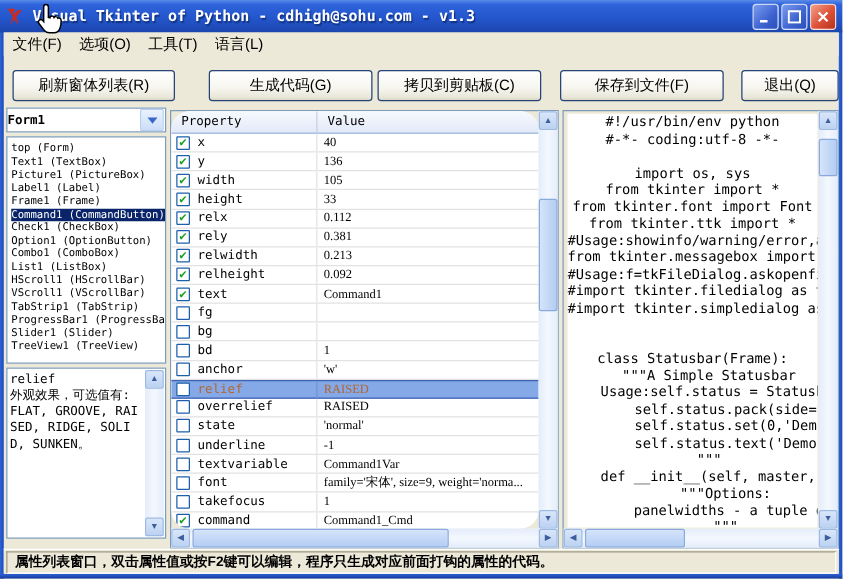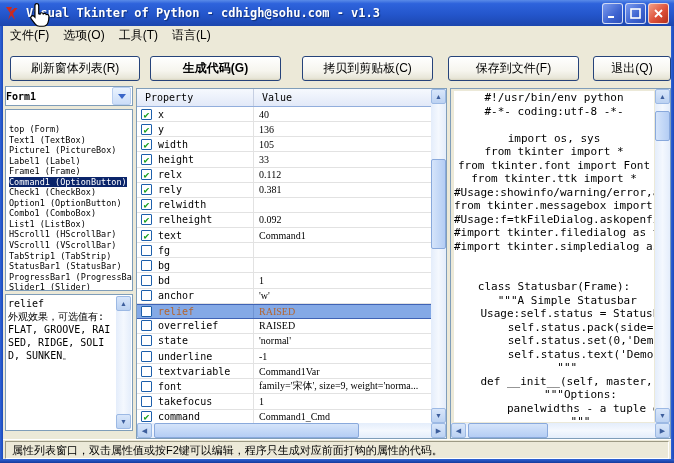--- a/index.html
+++ b/index.html
@@ -42,21 +42,21 @@
   
   .combo{left:5px;top:86px;width:128px;height:20px;display:flex;align-items:center;font-size:10px;
     font-family:"DejaVu Sans Mono","Liberation Mono",monospace;}
   .combo-text{padding-left:0;flex:1;font-weight:bold;}
   .combo-btn{width:17px;height:16px;margin-right:1px;border:1px solid #B8CEF0;border-radius:2px;
     background:linear-gradient(180deg,#EAF3FE,#CBDDF8);display:flex;align-items:center;justify-content:center;}
   .tri-down{width:0;height:0;border-left:4px solid transparent;border-right:4px solid transparent;
     border-top:5px solid #3A66C8;}
 
   .widget-list{left:5px;top:109px;width:128px;height:182px;overflow:hidden;
-    font-family:"DejaVu Sans Mono","Liberation Mono",monospace;font-size:8.5px;padding-top:14px;}
+    font-family:"DejaVu Sans Mono","Liberation Mono",monospace;font-size:8.5px;padding-top:4px;}
   .widget-item{height:10.55px;line-height:10.55px;white-space:nowrap;padding-left:3px;}
   .widget-item .wi-text{display:inline-block;}
   .widget-item.sel .wi-text{background:#0A246A;color:#fff;}
 
   .helpbox{left:5px;top:294px;width:128px;height:137px;}
   .help-text{position:absolute;left:2px;top:2px;right:17px;bottom:2px;overflow:hidden;
     font-family:"DejaVu Sans Mono","Liberation Mono",monospace;font-size:10px;line-height:13px;
     white-space:pre-wrap;word-break:break-all;}
 
   
@@ -70,21 +70,21 @@
   .vscroll .sb-up{top:0;left:0;} .vscroll .sb-dn{bottom:0;left:0;}
   .hscroll .sb-lt{left:0;top:0;} .hscroll .sb-rt{right:0;top:0;}
   .sb-thumb{position:absolute;box-sizing:border-box;border:1px solid #89A9DC;border-radius:2px;
     background:linear-gradient(90deg,#D5E4FA,#B4CDF4);}
   .hscroll .sb-thumb{top:0;height:15px;background:linear-gradient(180deg,#D5E4FA,#B4CDF4);}
   .vscroll .sb-thumb{left:0;width:15px;}
 
   
   .prop-wrap{left:136px;top:88px;width:311px;height:351px;background:#ECE9D8;}
   .prop-grid{position:absolute;left:0;top:0;right:15px;bottom:15px;background:#fff;overflow:hidden;
-    font-family:"DejaVu Sans Mono","Liberation Mono",monospace;font-size:10px;}
+    font-family:"DejaVu Sans Mono","Liberation Mono",monospace;font-size:10px;border-radius:15px;}
   .prop-header{display:flex;height:17px;line-height:17px;
     background:linear-gradient(180deg,#F6F9FE,#E2E9F8);border-bottom:1px solid #92AEDC;color:#000;}
   .ph-cell{box-sizing:border-box;padding-left:8px;}
   .ph-prop{width:117px;border-right:1px solid #C6CFE2;}
   .ph-val{flex:1;}
   .prow{display:flex;height:15.14px;box-sizing:border-box;border-bottom:1px solid #E2E2E2;
     align-items:center;}
   .pc-left{width:117px;box-sizing:border-box;display:flex;align-items:center;height:100%;
     border-right:1px solid #E2E2E2;flex:none;}
   .cb{width:11px;height:11px;box-sizing:border-box;border:1px solid #1D5FAB;border-radius:1px;
@@ -101,21 +101,21 @@
   .code-text{position:absolute;left:3px;top:2px;right:16px;bottom:16px;margin:0;overflow:hidden;
     font-family:"DejaVu Sans Mono","Liberation Mono",monospace;font-size:11px;line-height:13.5px;
     white-space:pre;color:#000;background:#fff;text-align:center;}
 
   
   .statusbar{position:absolute;left:3px;right:3px;top:439px;height:20px;z-index:2;
     border-top:1px solid #FFFFFF;box-sizing:border-box;display:flex;align-items:center;
     background:#ECE9D8;font-size:11px;}
   .status-inner{margin:16px 2px;padding:1px 6px;flex:1;border:1px solid;
     border-color:#9D9A84 #FFFFFF #FFFFFF #9D9A84;height:14px;line-height:14px;
-    white-space:nowrap;overflow:hidden;}
+    white-space:nowrap;overflow:hidden;font-weight:bold;}
 </style>
 </head>
 <body>
 
 <div class="border-strip" id="b-left"></div>
 <div class="border-strip" id="b-right"></div>
 <div class="border-strip" id="b-bottom"></div>
 
 <div class="titlebar">
   <span class="app-icon">
@@ -151,48 +151,47 @@
 
 <div class="menubar" id="menubar">
     <span class="menu-item">文件(F)</span>
     <span class="menu-item">选项(O)</span>
     <span class="menu-item">工具(T)</span>
     <span class="menu-item">语言(L)</span>
   </div>
 
 <div class="toolbar" id="toolbar">
     <div class="tb-btn" style="left: 7px; width: 130px;">刷新窗体列表(R)</div>
-    <div class="tb-btn" style="left: 147px; width: 131px; font-weight: bold;">生成代码(G)</div>
+    <div class="tb-btn" style="left: 164px; width: 131px;">生成代码(G)</div>
     <div class="tb-btn" style="left: 299px; width: 131px;">拷贝到剪贴板(C)</div>
     <div class="tb-btn" style="left: 445px; width: 131px;">保存到文件(F)</div>
     <div class="tb-btn" style="left: 590px; width: 78px;">退出(Q)</div>
   </div>
 
 <div class="panel combo">
   <span class="combo-text">Form1</span>
   <span class="combo-btn">
       <span class="tri-down"></span>
     </span>
 </div>
 
 <div class="panel widget-list" id="widget-list">
     <div class="widget-item"><span class="wi-text">top (Form)</span></div>
     <div class="widget-item"><span class="wi-text">Text1 (TextBox)</span></div>
     <div class="widget-item"><span class="wi-text">Picture1 (PictureBox)</span></div>
     <div class="widget-item"><span class="wi-text">Label1 (Label)</span></div>
     <div class="widget-item"><span class="wi-text">Frame1 (Frame)</span></div>
-    <div class="widget-item sel"><span class="wi-text">Command1 (OptionButton)</span></div>
+    <div class="widget-item sel"><span class="wi-text">Command1 (CommandButton)</span></div>
     <div class="widget-item"><span class="wi-text">Check1 (CheckBox)</span></div>
     <div class="widget-item"><span class="wi-text">Option1 (OptionButton)</span></div>
     <div class="widget-item"><span class="wi-text">Combo1 (ComboBox)</span></div>
     <div class="widget-item"><span class="wi-text">List1 (ListBox)</span></div>
     <div class="widget-item"><span class="wi-text">HScroll1 (HScrollBar)</span></div>
     <div class="widget-item"><span class="wi-text">VScroll1 (VScrollBar)</span></div>
     <div class="widget-item"><span class="wi-text">TabStrip1 (TabStrip)</span></div>
-    <div class="widget-item"><span class="wi-text">StatusBar1 (StatusBar)</span></div>
     <div class="widget-item"><span class="wi-text">ProgressBar1 (ProgressBar)</span></div>
     <div class="widget-item"><span class="wi-text">Slider1 (Slider)</span></div>
     <div class="widget-item"><span class="wi-text">TreeView1 (TreeView)</span></div>
   </div>
 
 <div class="panel helpbox">
   <div class="help-text">relief
 外观效果，可选值有: FLAT, GROOVE, RAISED, RIDGE, SOLID, SUNKEN。</div>
   <div class="vscroll" style="right:1px;top:1px;bottom:1px;">
     <span class="sb-btn sb-up">▲</span>
@@ -247,20 +246,21 @@
             <span class="cb on">✔</span>
             <span class="pname">rely</span>
           </span>
           <span class="pc-val">0.381</span>
         </div>
         <div class="prow">
           <span class="pc-left">
             <span class="cb on">✔</span>
             <span class="pname">relwidth</span>
           </span>
+          <span class="pc-val">0.213</span>
         </div>
         <div class="prow">
           <span class="pc-left">
             <span class="cb on">✔</span>
             <span class="pname">relheight</span>
           </span>
           <span class="pc-val">0.092</span>
         </div>
         <div class="prow">
           <span class="pc-left">

